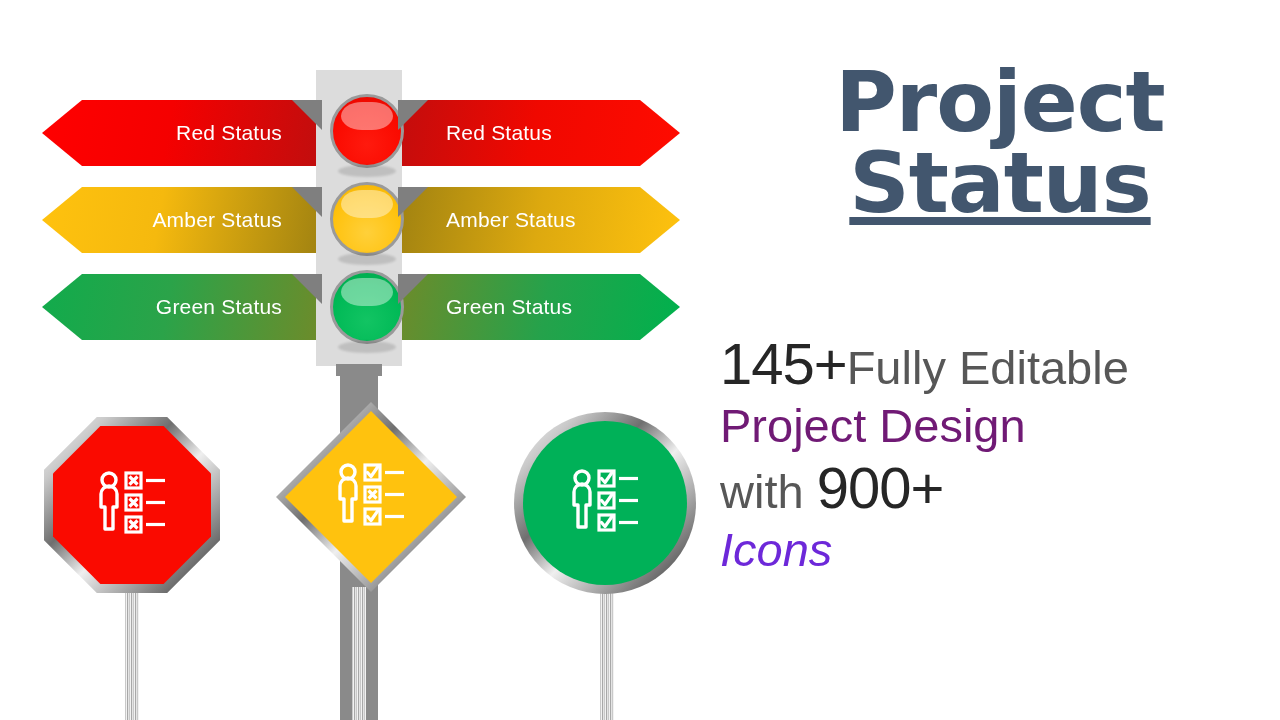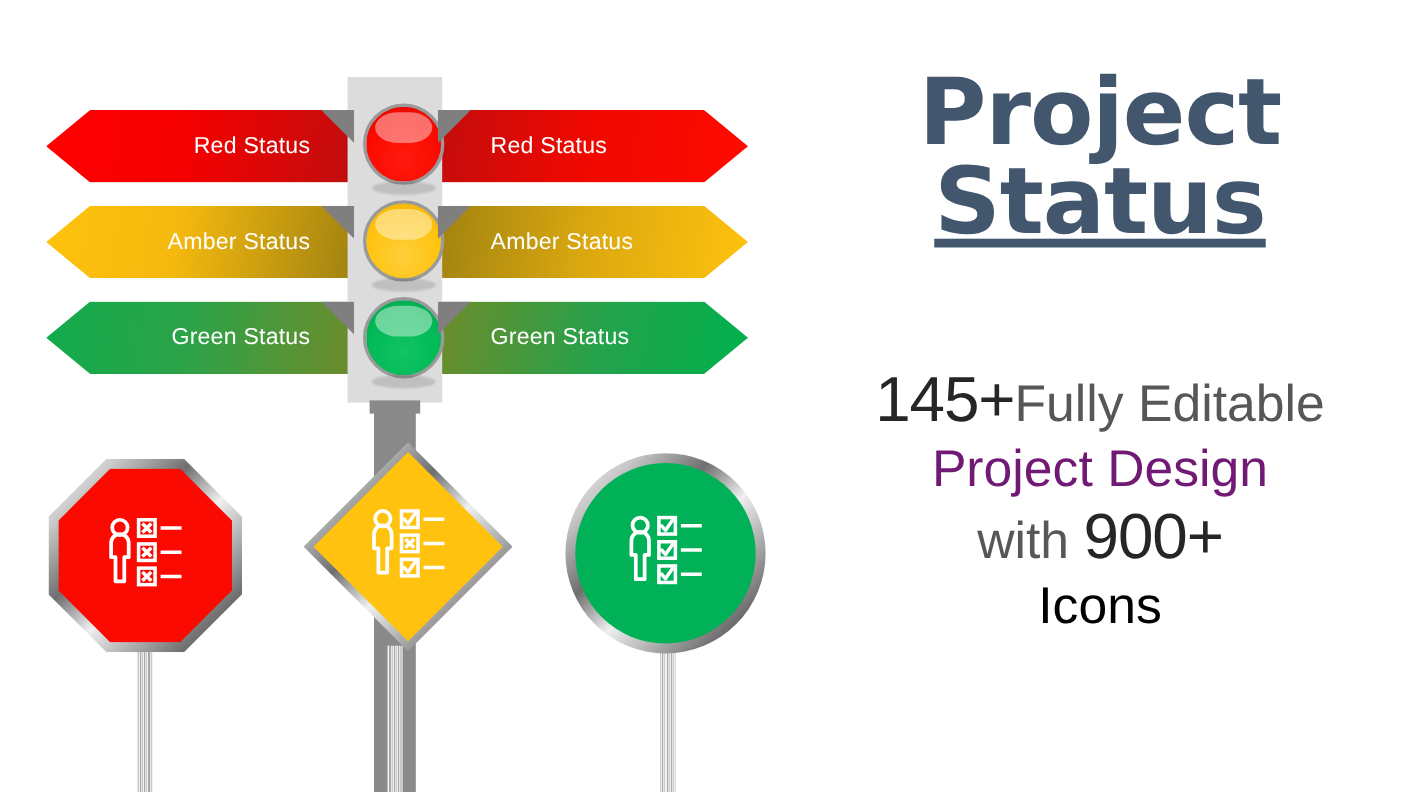--- a/index.html
+++ b/index.html
@@ -63,26 +63,26 @@
   .icon-wrap { position:absolute; left:50%; top:50%; transform:translate(-50%,-50%); }
 
   
   .copy { position:absolute; left:720px; top:0; width:560px; height:560px; }
   .title {
     position:absolute; left:0; top:62px; width:560px; text-align:center;
     font-family:"DejaVu Sans", sans-serif; font-weight:bold; font-size:84px;
     line-height:.96; color:#42566E; letter-spacing:-1px;
   }
   .title .l2 { display:block;text-decoration:underline; }
-  .sub { position:absolute; left:0; top:330px; width:560px; text-align:center; }
+  .sub { position:absolute; left:0; top:330px; width:560px; }
   .sub .line { display:block; line-height:1.18; white-space:nowrap; }
   .sub .l1 { font-size:47px; }
   .sub .l2, .sub .l3 { font-size:47px; color:#701a75; }
   .sub .l4 { font-size:47px; }
-  .sub .l5 { font-size:47px; color:#000000; }
+  .sub .l5 { font-size:47px; color:#6d28d9;font-style:italic; }
   .big { font-size:58px; color:#262626; letter-spacing:-1px; }
   .gray { color:#575757; }
 </style>
 </head>
 <body>
 
 <div class="stage">
 
   <div class="graphic">
 

